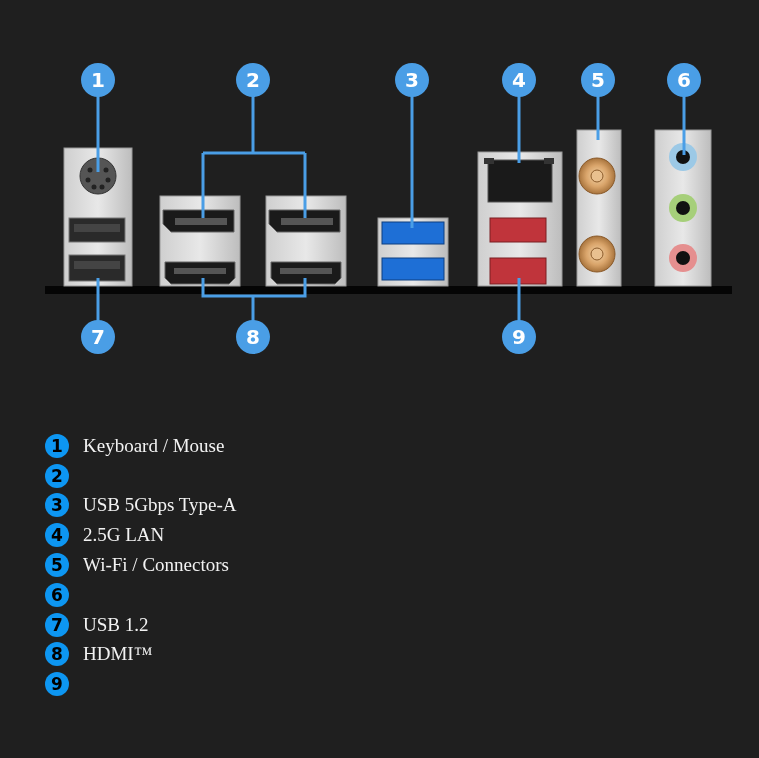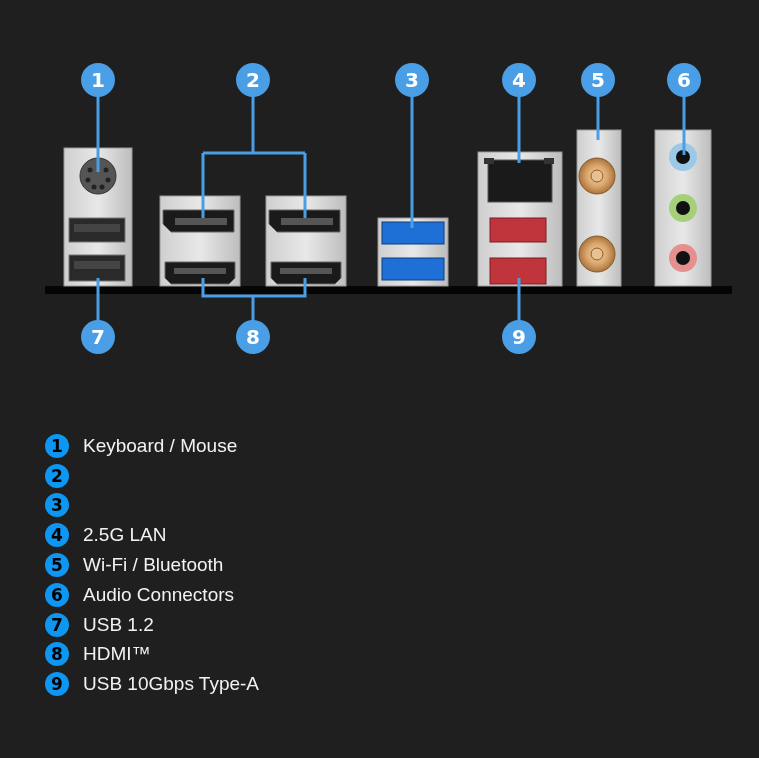--- a/index.html
+++ b/index.html
@@ -1,21 +1,21 @@
 <!DOCTYPE html>
 <html><head>
 <meta charset="utf-8">
 <style>
   html,body{margin:0;padding:0;}
   body{width:759px;height:758px;background:#1f1f1f;position:relative;overflow:hidden;font-family:"DejaVu Sans",sans-serif;}
   .diagram{position:absolute;left:0;top:0;width:759px;height:380px;}
   .legend{position:absolute;left:45px;top:431px;}
   .legend-item{display:flex;align-items:center;height:29.8px;}
   .legend-badge{width:24px;height:24px;border-radius:50%;background:#0d96f2;color:#000;font-weight:bold;font-size:17px;display:flex;align-items:center;justify-content:center;margin-right:14px;font-family:"DejaVu Sans",sans-serif;}
-  .legend-label{color:#f2f2f2;font-size:19px;font-family:Liberation Sans, sans-serif;}
+  .legend-label{color:#f2f2f2;font-size:19px;font-family:Liberation Serif, serif;}
 </style>
 </head>
 <body>
 
 <svg class="diagram" viewBox="0 0 759 380" width="759" height="380">
   <defs>
     <linearGradient id="metal" x1="0" y1="0" x2="1" y2="0">
       <stop offset="0" stop-color="#cfcfcf"></stop>
         <stop offset="0.5" stop-color="#e8e8e8"></stop>
         <stop offset="1" stop-color="#bdbdbd"></stop>
@@ -146,38 +146,37 @@
 <div class="legend">
   <div class="legend-item">
       <span class="legend-badge">1</span>
       <span class="legend-label">Keyboard / Mouse</span>
     </div>
   <div class="legend-item">
       <span class="legend-badge">2</span>
     </div>
   <div class="legend-item">
       <span class="legend-badge">3</span>
+      <span class="legend-label">USB 5Gbps Type-A</span>
     </div>
   <div class="legend-item">
       <span class="legend-badge">4</span>
       <span class="legend-label">2.5G LAN</span>
     </div>
   <div class="legend-item">
       <span class="legend-badge">5</span>
-      <span class="legend-label">Wi-Fi / Bluetooth</span>
+      <span class="legend-label">Wi-Fi / Connectors</span>
     </div>
   <div class="legend-item">
       <span class="legend-badge">6</span>
-      <span class="legend-label">Audio Connectors</span>
     </div>
   <div class="legend-item">
       <span class="legend-badge">7</span>
       <span class="legend-label">USB 1.2</span>
     </div>
   <div class="legend-item">
       <span class="legend-badge">8</span>
       <span class="legend-label">HDMI™</span>
     </div>
   <div class="legend-item">
       <span class="legend-badge">9</span>
-      <span class="legend-label">USB 10Gbps Type-A</span>
     </div>
 </div>
 
 </body></html>

